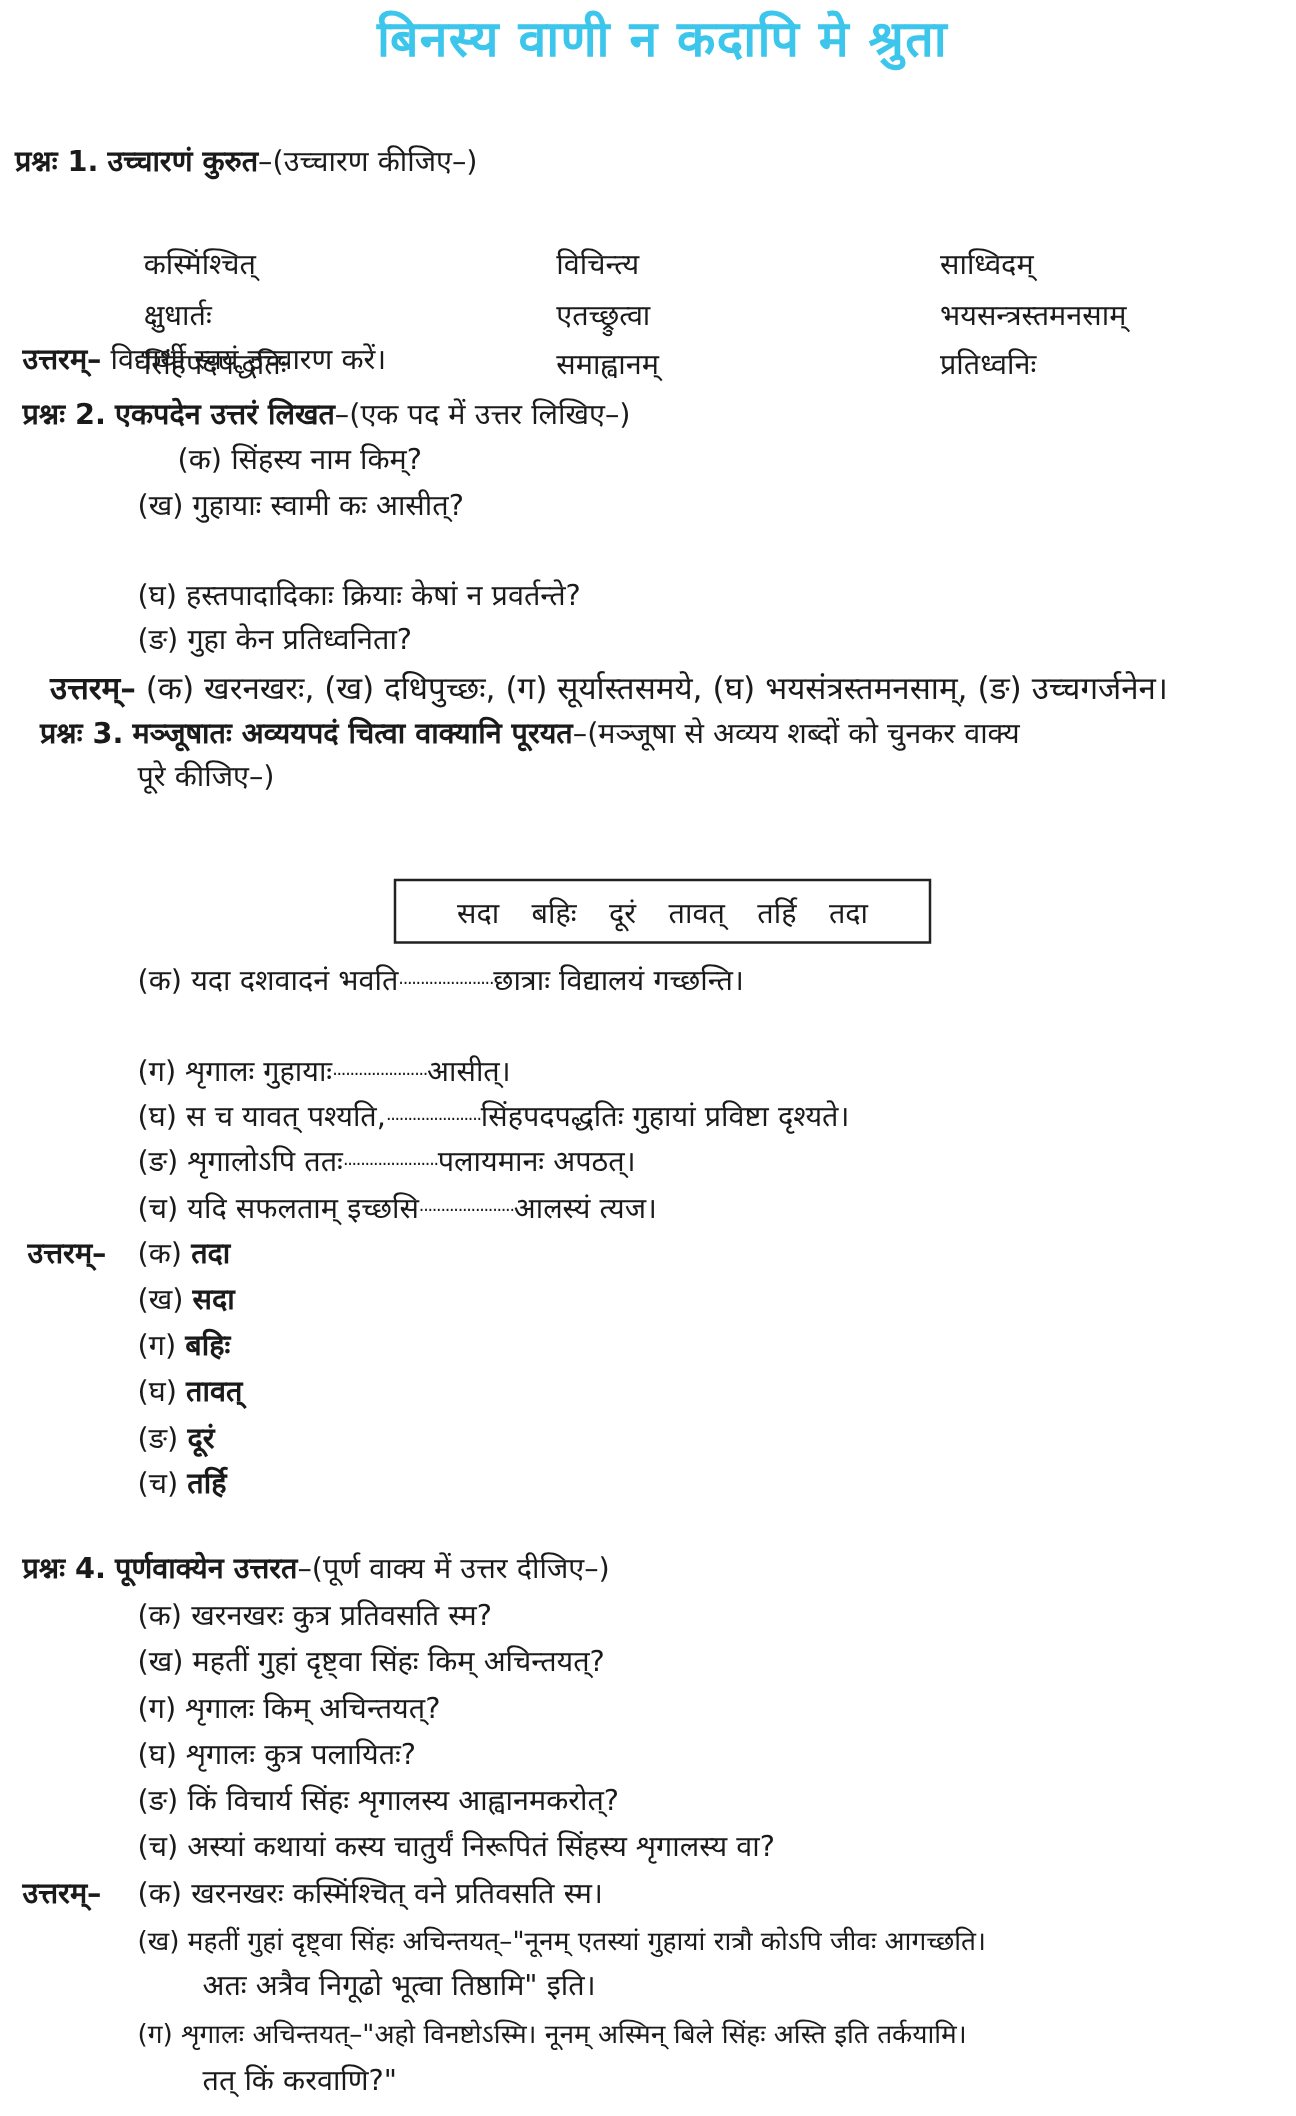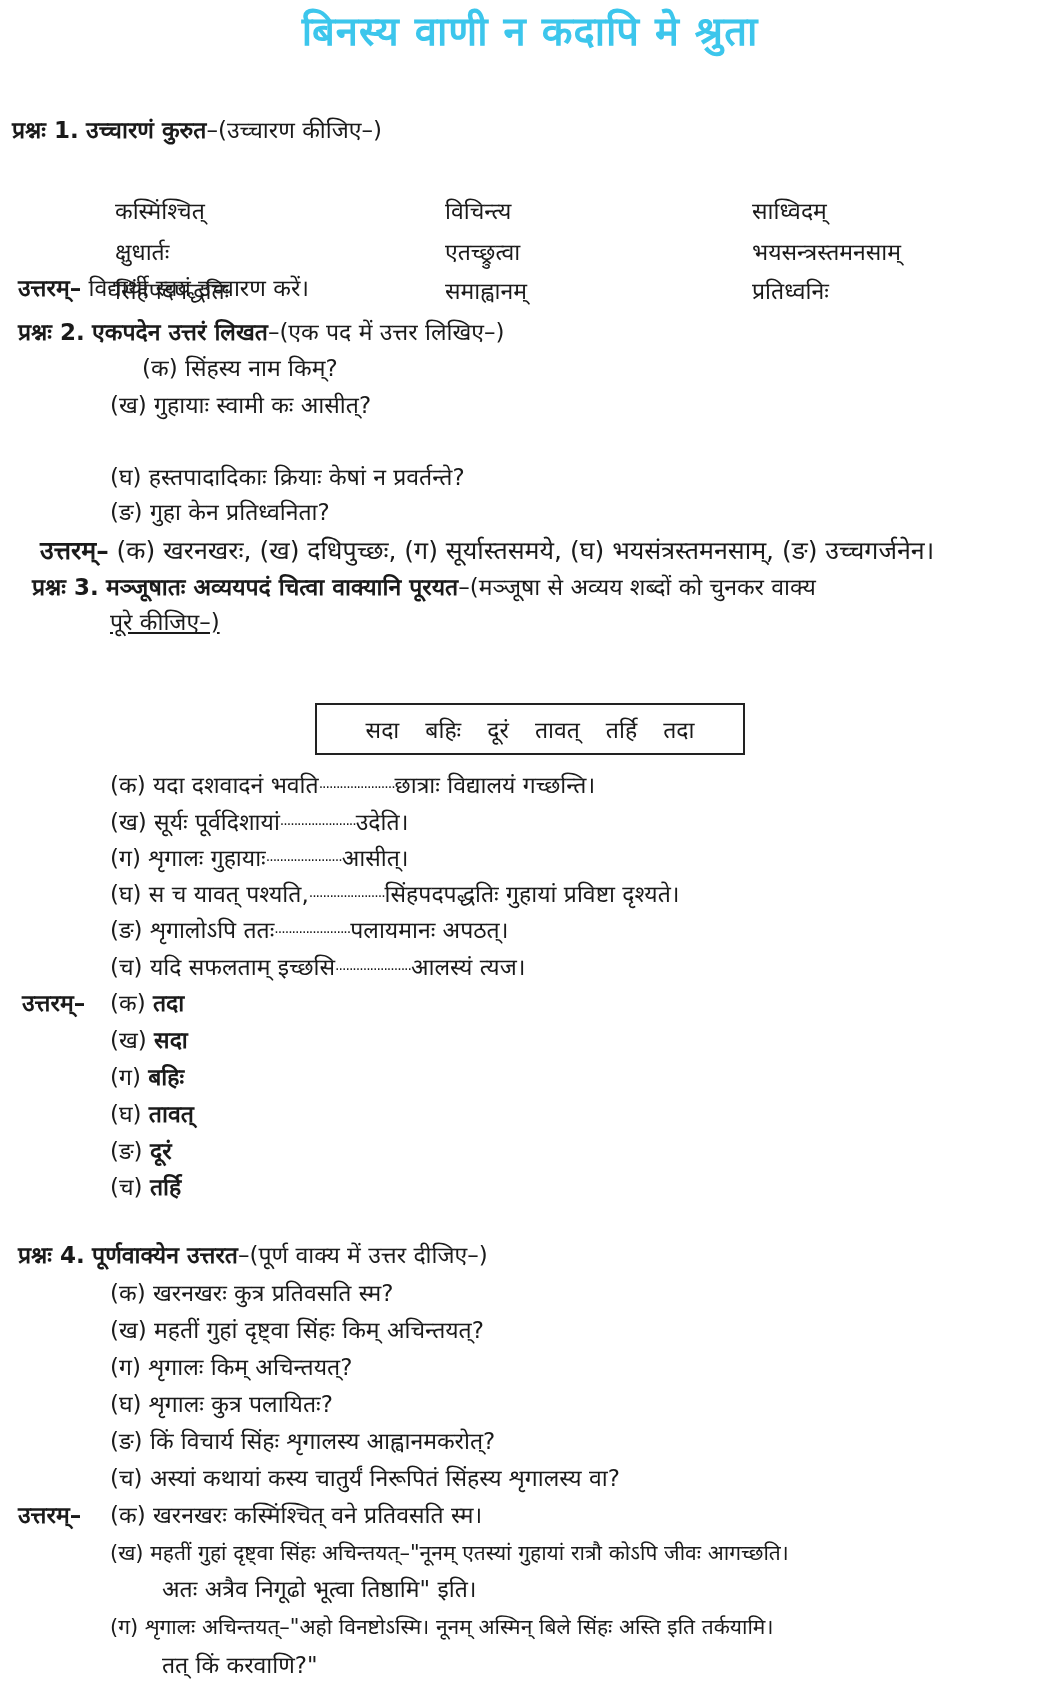--- a/index.html
+++ b/index.html
@@ -66,33 +66,32 @@
   <div class="line" style="left:110px; top:497px;"><span>(ङ)</span> <span>गुहा केन प्रतिध्वनिता?</span></div>
   <div class="line" style="left:18px; top:536px; font-size:25px;margin-left:22px;">
     <span class="lbl">उत्तरम्–</span>
     <span>(क) खरनखरः, (ख) दधिपुच्छः, (ग) सूर्यास्तसमये, (घ) भयसंत्रस्तमनसाम्, (ङ) उच्चगर्जनेन।</span>
   </div>
 
   <div class="line" style="left:18px; top:572px;margin-left:14px;">
     <span class="lbl">प्रश्नः 3.</span>
     <span class="b">मञ्जूषातः अव्ययपदं चित्वा वाक्यानि पूरयत</span><span>–(मञ्जूषा से अव्यय शब्दों को चुनकर वाक्य</span>
   </div>
-  <div class="line" style="left:110px; top:607px;text-decoration:underline;">पूरे कीजिए–)</div>
+  <div class="line" style="left:110px; top:607px;">पूरे कीजिए–)</div>
 
   <div class="box">
     <span>सदा</span>
     <span>बहिः</span>
     <span>दूरं</span>
     <span>तावत्</span>
     <span>तर्हि</span>
     <span>तदा</span>
   </div>
 
   <div class="line" style="left:110px; top:768px;"><span>(क)</span> <span>यदा दशवादनं भवति</span><span class="dots">......................</span><span>छात्राः विद्यालयं गच्छन्ति।</span></div>
-  <div class="line" style="left:110px; top:805px;"><span>(ख)</span> <span>सूर्यः पूर्वदिशायां</span><span class="dots">......................</span><span>उदेति।</span></div>
   <div class="line" style="left:110px; top:841px;"><span>(ग)</span> <span>शृगालः गुहायाः</span><span class="dots">......................</span><span>आसीत्।</span></div>
   <div class="line" style="left:110px; top:877px;"><span>(घ)</span> <span>स च यावत् पश्यति,</span><span class="dots">......................</span><span>सिंहपदपद्धतिः गुहायां प्रविष्टा दृश्यते।</span></div>
   <div class="line" style="left:110px; top:913px;"><span>(ङ)</span> <span>शृगालोऽपि ततः</span><span class="dots">......................</span><span>पलायमानः अपठत्।</span></div>
   <div class="line" style="left:110px; top:950px;"><span>(च)</span> <span>यदि सफलताम् इच्छसि</span><span class="dots">......................</span><span>आलस्यं त्यज।</span></div>
 
   <div class="line" style="left:22px; top:988px;">
     <span class="lbl">उत्तरम्–</span>
   </div>
   <div class="line" style="left:110px; top:988px;"><span>(क)</span> <span class="b">तदा</span></div>
   <div class="line" style="left:110px; top:1025px;"><span>(ख)</span> <span class="b">सदा</span></div>

